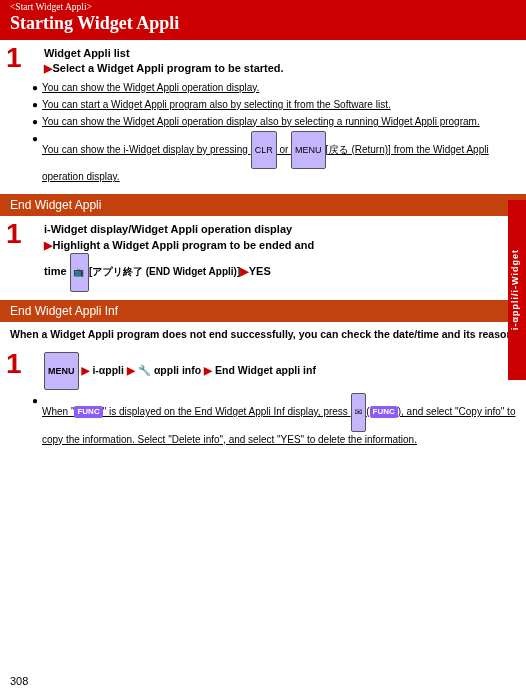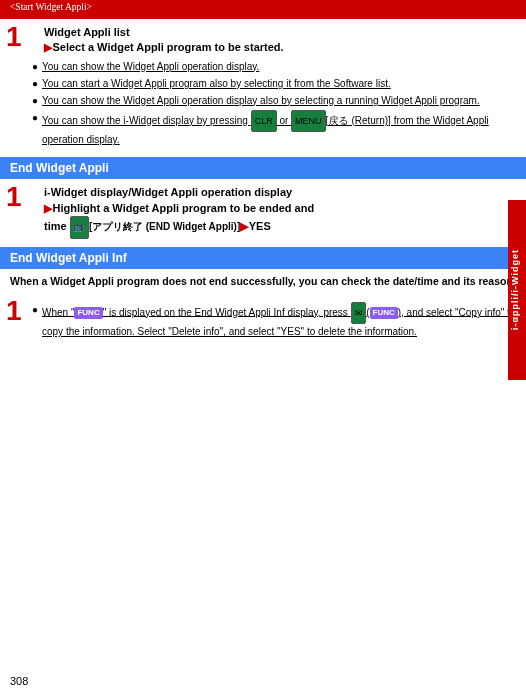--- a/index.html
+++ b/index.html
@@ -44,24 +44,24 @@
       margin-bottom: 1px;
     }
     .page-header .title {
       color: #fff;
       font-size: 18px;
       font-weight: bold;
     }
 
     
     .section-header {
-      background: #3b82f6;
+      background: #c2410c;
       color: #fff;
       font-size: 12px;
-      font-weight: bold;
+      font-weight: normal;
       padding: 4px 10px;
       margin-top: 4px;
     }
 
     
     .step-block {
       display: flex;
       padding: 6px 10px 4px 6px;
     }
     .step-number {
@@ -105,23 +105,23 @@
     .step-body .bullet-text {
       flex: 1;
       text-decoration: underline;
     }
 
     
     .key-icon {
       display: inline-block;
       border: 1px solid #555;
       border-radius: 2px;
-      padding: 4px 3px;
+      padding: 12px 3px;
       font-size: 9px;
-      background: #15803d;
+      background: #c4b5fd;
       vertical-align: middle;
       line-height: 1.4;
     }
 
     
     .func-badge {
       display: inline-block;
       background: #8b5cf6;
       color: #fff;
       font-size: 8px;
@@ -157,20 +157,21 @@
       left: 10px;
       font-size: 11px;
       font-weight: normal;
     }
   </style>
 </head>
 <body>
 
 <div class="page-header">
   <div class="subtitle">&lt;Start Widget Appli&gt;</div>
+  <div class="title">Starting Widget Appli</div>
 </div>
 
 <div class="step-block">
   <div class="step-number">1</div>
   <div class="step-content">
     <div class="step-title">
       <span>Widget Appli list</span><br>
       <span class="arrow">▶</span><span>Select a Widget Appli program to be started.</span>
     </div>
     <div class="step-body">
@@ -207,20 +208,30 @@
   </div>
 </div>
 
 <div class="section-header">End Widget Appli Inf</div>
 
 <div class="section-intro">When a Widget Appli program does not end successfully, you can check the date/time and its reason.</div>
 
 <div class="step-block">
   <div class="step-number">1</div>
   <div class="step-content">
+    <div class="step-title step-command">
+      <span class="key-icon">MENU</span>
+      <span class="arrow">▶</span>
+      <span>i-αppli</span>
+      <span class="arrow">▶</span>
+      <span>🔧</span>
+      <span> αppli info</span>
+      <span class="arrow">▶</span>
+      <span>End Widget appli inf</span>
+    </div>
     <div class="step-body">
       <div class="bullet-item">
         <span class="bullet">●</span>
         <span class="bullet-text">When "<span class="func-badge">FUNC</span>" is displayed on the End Widget Appli Inf display, press <span class="key-icon">✉</span>(<span class="func-badge">FUNC</span>), and select "Copy info" to copy the information. Select "Delete info", and select "YES" to delete the information.</span>
       </div>
     </div>
   </div>
 </div>
 
 <div class="side-tab">i-αppli/i-Widget</div>

